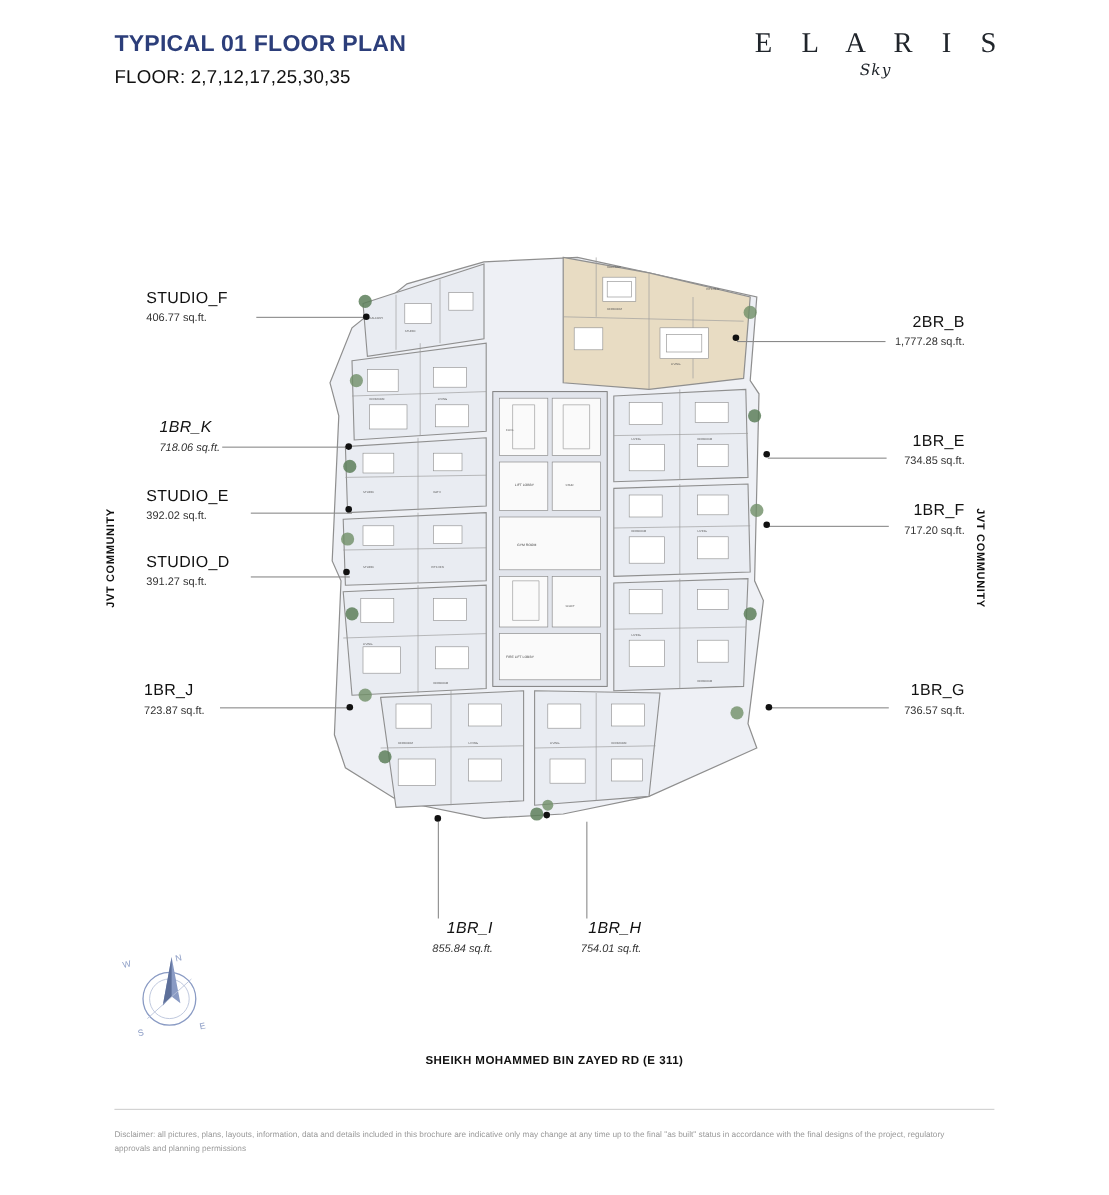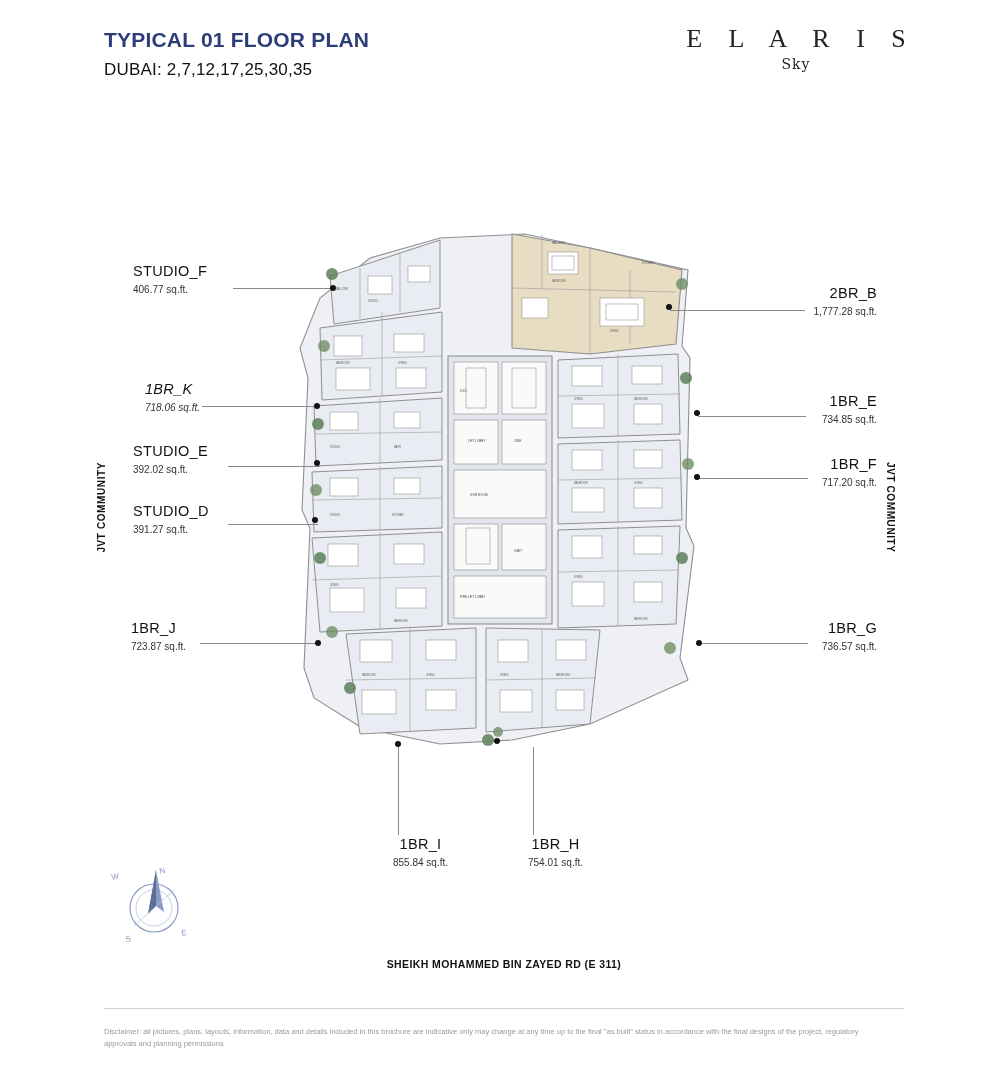--- a/index.html
+++ b/index.html
@@ -51,20 +51,21 @@
     font-size: 26px;
     letter-spacing: 10px;
     color: #20252b;
     font-family: "Liberation Serif", serif;
     font-weight: 400;
     padding-left: 10px;
   }
   .brand-sub {
     font-size: 14px;
     font-family: "DejaVu Serif", serif;
+    font-style: italic;
     color: #20252b;
     margin-top: 2px;
     letter-spacing: 1px;
   }
 
   .north-label {
     position: absolute;
     top: 147px;
     left: 0;
     width: 1008px;
@@ -117,21 +118,22 @@
   .callout .area {
     font-size: 10px;
     color: #333;
     margin-top: 5px;
     white-space: nowrap;
   }
   .callout.right-side {
     text-align: right;
   }
   .callout.center-side {
-    text-align: center;
+    text-align: right;
+    font-style: italic;
   }
 
   
   .leader {
     position: absolute;
     background: #8a8a8a;
     height: 1px;
   }
   .dot {
     position: absolute;
@@ -179,21 +181,21 @@
     color: #9a9a9a;
   }
 </style>
 </head>
 <body>
 
 <div class="page">
 
   <div class="title-block">
     <div class="main-title">TYPICAL 01 FLOOR PLAN</div>
-    <div class="sub-title">DUBAI: 2,7,12,17,25,30,35</div>
+    <div class="sub-title">FLOOR: 2,7,12,17,25,30,35</div>
   </div>
 
   <div class="brand">
     <div class="brand-name">E L A R I S</div>
     <div class="brand-sub">Sky</div>
   </div>
 
   <div class="south-label">SHEIKH MOHAMMED BIN ZAYED RD (E 311)</div>
   <div class="side-label left">JVT COMMUNITY</div>
   <div class="side-label right">JVT COMMUNITY</div>

